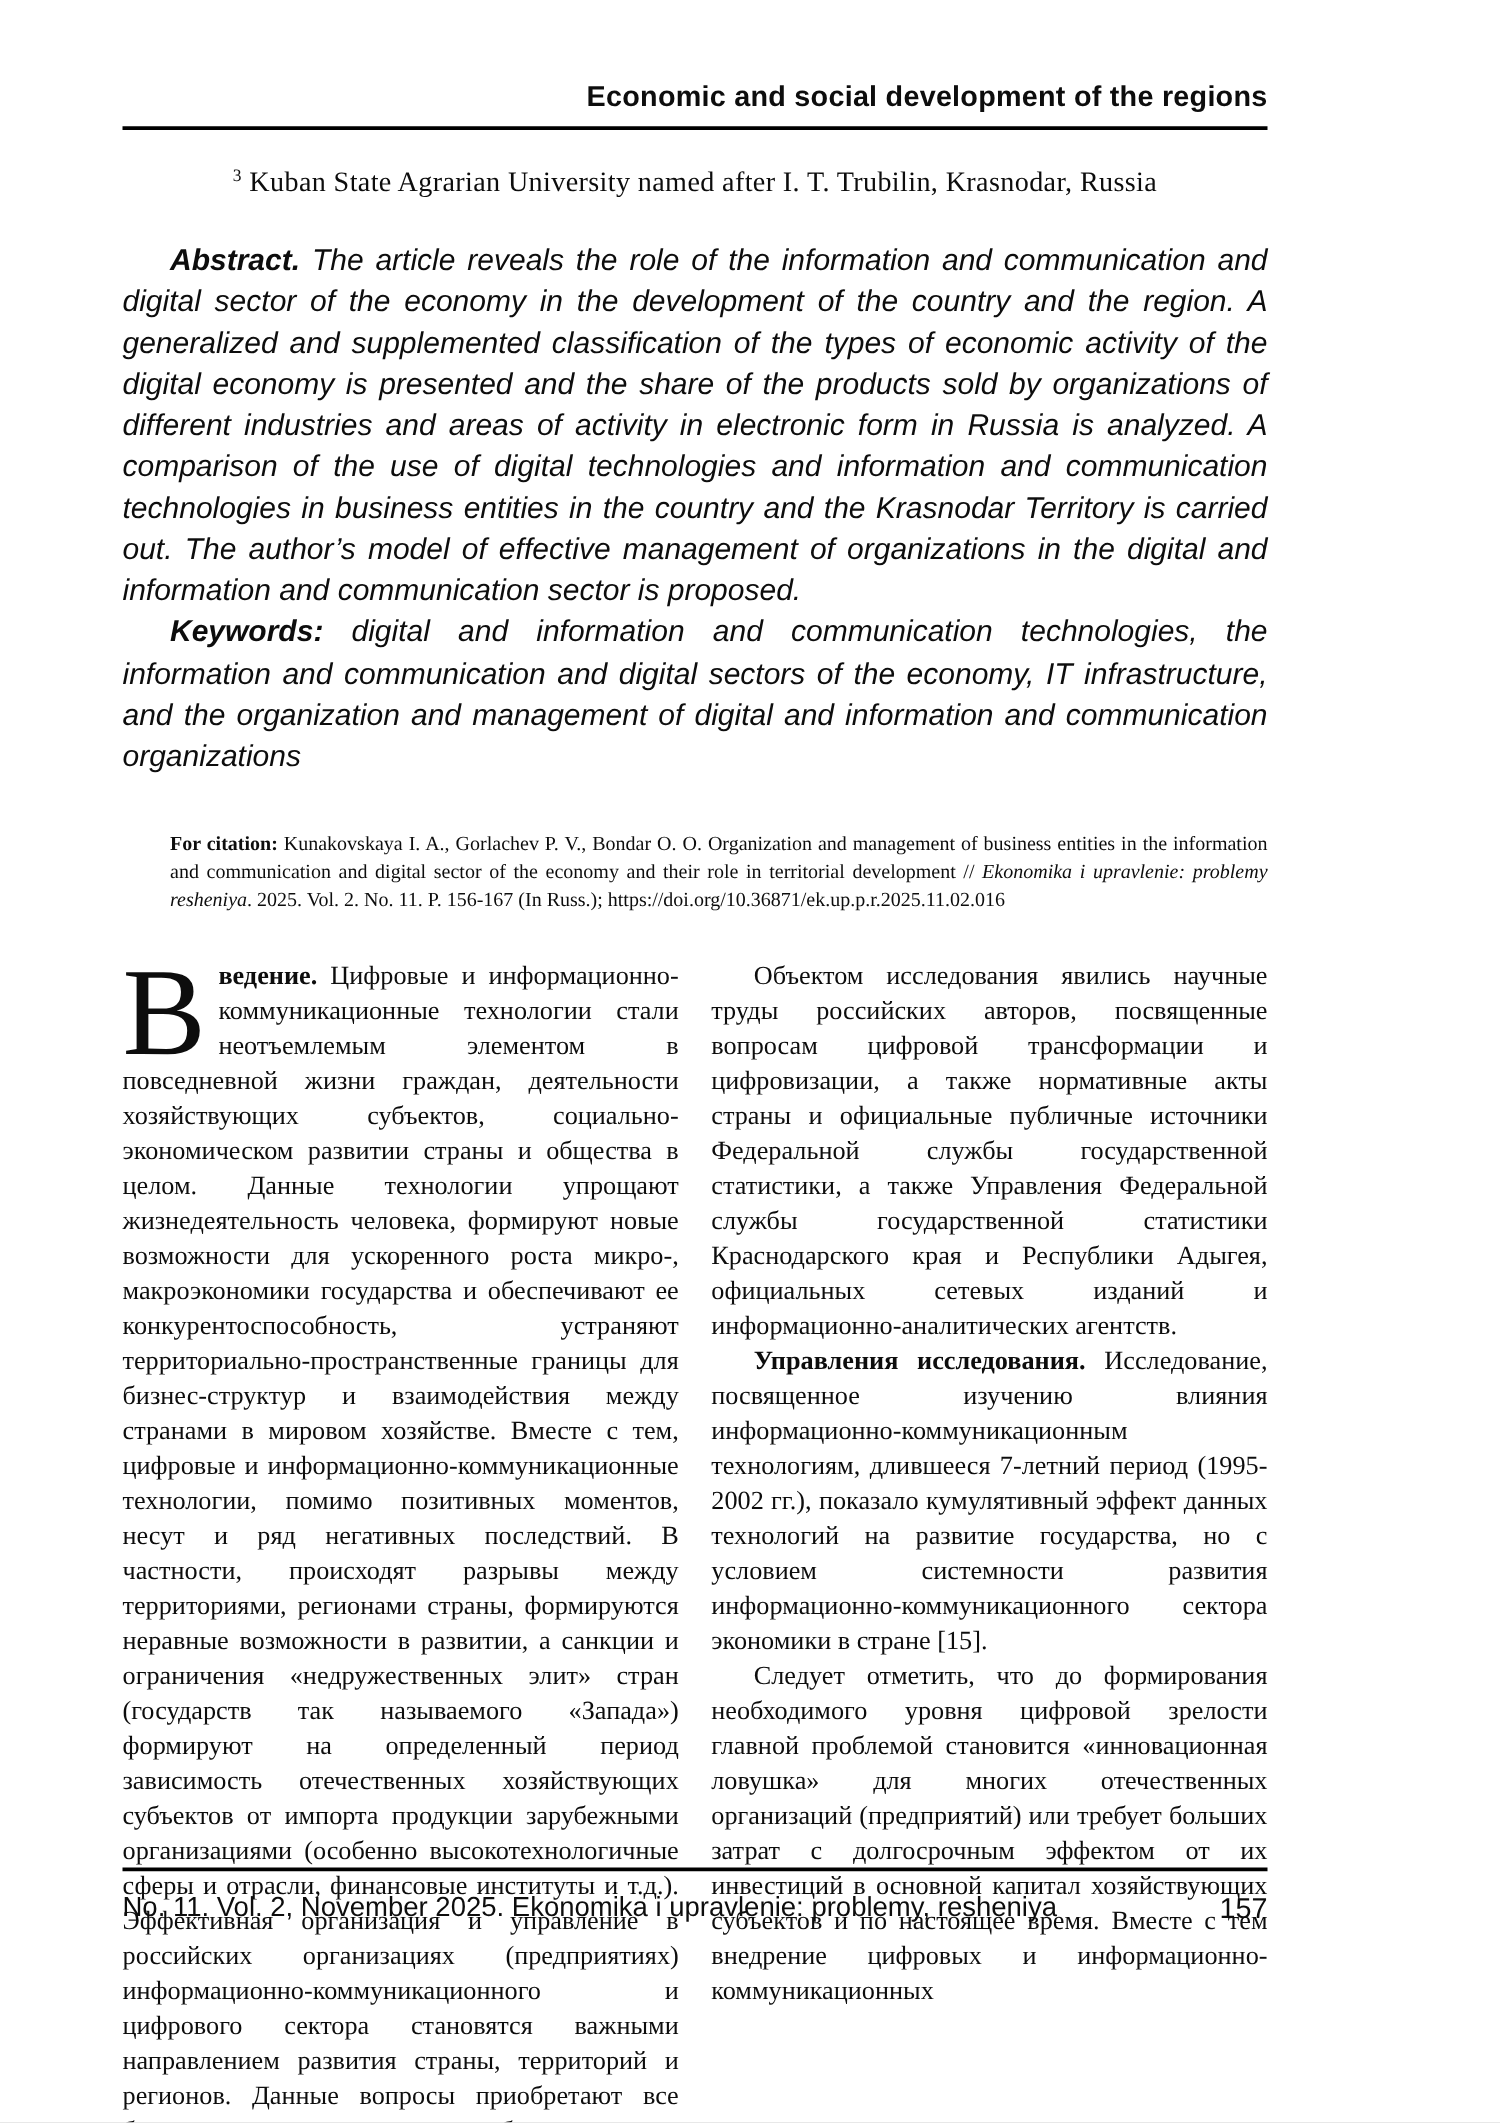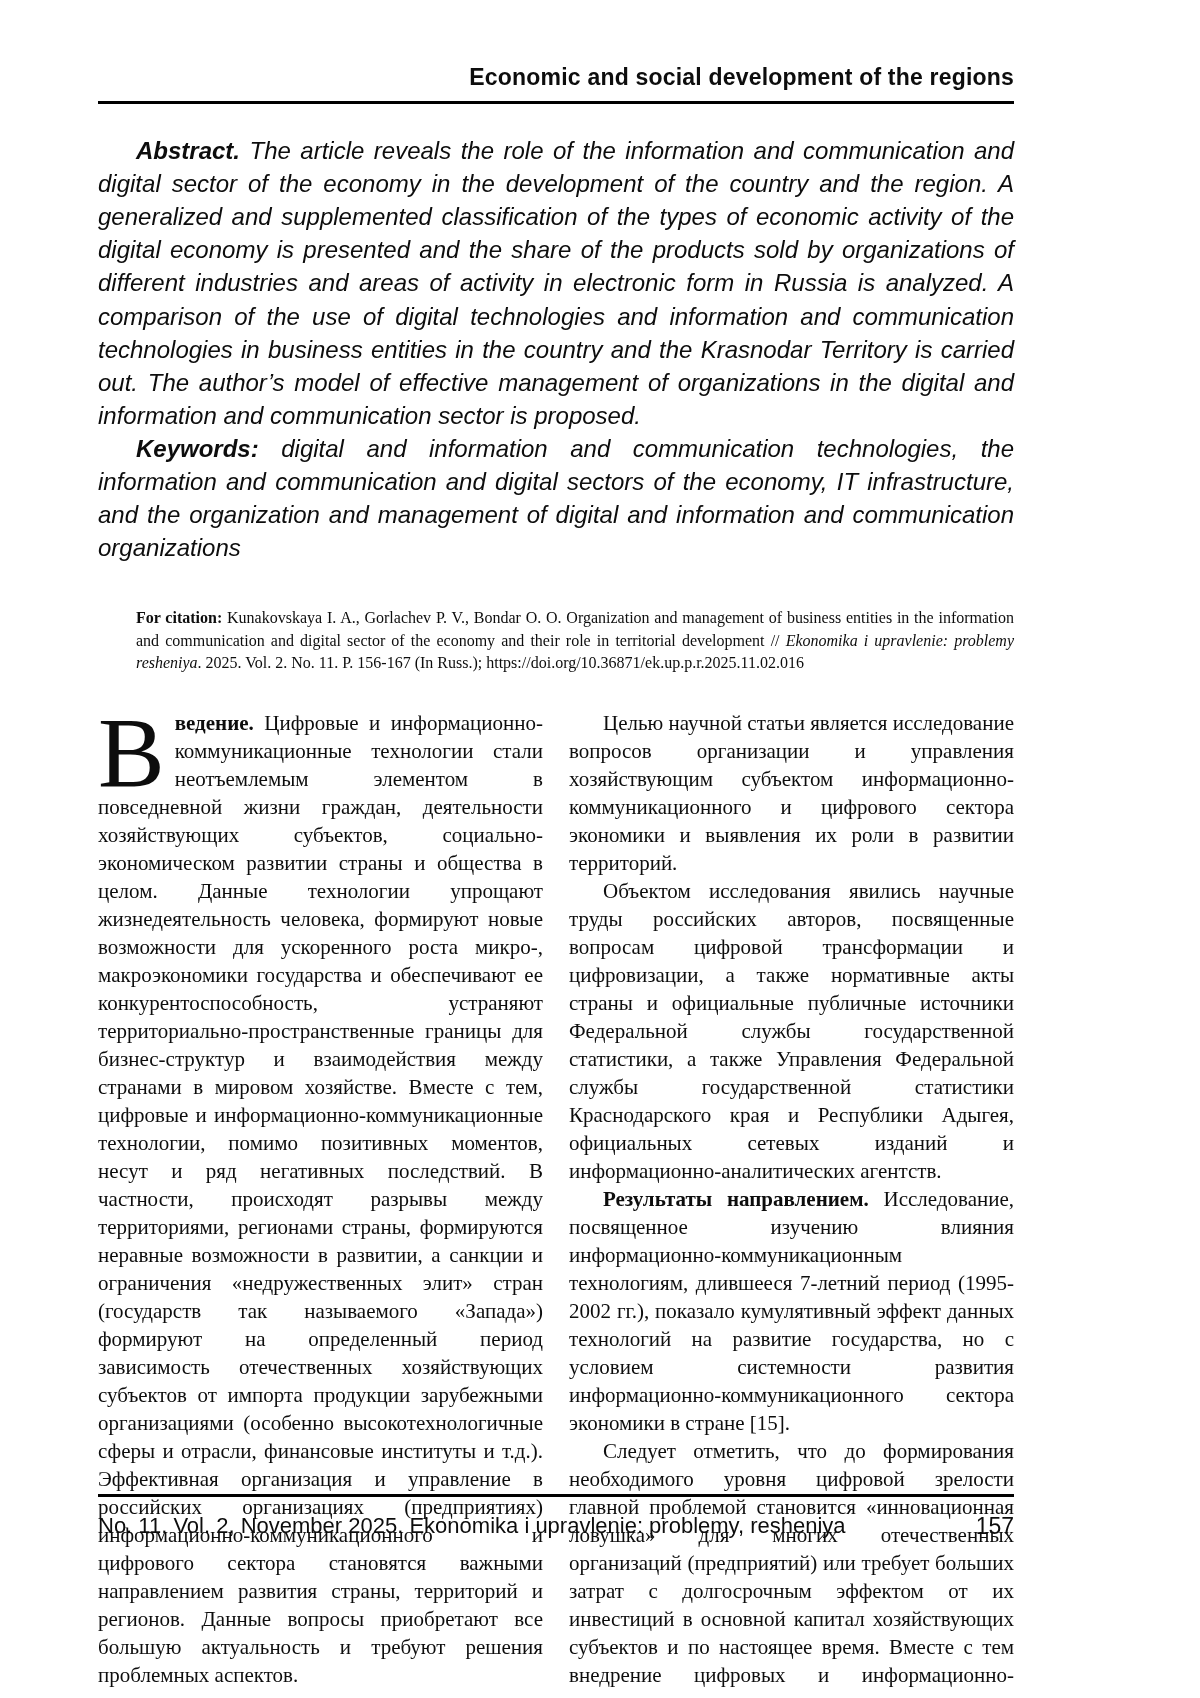--- a/index.html
+++ b/index.html
@@ -101,38 +101,38 @@
 </head>
 <body>
 
 <div class="page">
 
   <div class="running-head">
     <span>Economic and social development of the regions</span>
   </div>
 
   <div class="affiliations">
+    <p class="affiliation"><sup>3</sup> <span>Kuban State Agrarian University named after I. T. Trubilin, Krasnodar, Russia</span></p>
   </div>
 
   <p class="abstract"><b>Abstract.</b><span> The article reveals the role of the information and communication and digital sector of the economy in the development of the country and the region. A generalized and supplemented classification of the types of economic activity of the digital economy is presented and the share of the products sold by organizations of different industries and areas of activity in electronic form in Russia is analyzed. A comparison of the use of digital technologies and information and communication technologies in business entities in the country and the Krasnodar Territory is carried out. The author’s model of effective management of organizations in the digital and information and communication sector is proposed.</span></p>
 
   <p class="abstract keywords"><b>Keywords:</b><span> digital and information and communication technologies, the information and communication and digital sectors of the economy, IT infrastructure, and the organization and management of digital and information and communication organizations</span></p>
 
   <div class="citation"><b>For citation:</b><span> Kunakovskaya I. A., Gorlachev P. V., Bondar O. O. Organization and management of business entities in the information and communication and digital sector of the economy and their role in territorial development // </span><i>Ekonomika i upravlenie: problemy resheniya</i><span>. 2025. Vol. 2. No. 11. P. 156-167 (In Russ.); https://doi.org/10.36871/ek.up.p.r.2025.11.02.016</span></div>
 
   <div class="columns">
 
     <div class="col">
       <p class="para no-indent"><span class="dropcap">В</span><b>ведение.</b><span> Цифровые и информационно-коммуникационные технологии стали неотъемлемым элементом в повседневной жизни граждан, деятельности хозяйствующих субъектов, социально-экономическом развитии страны и общества в целом. Данные технологии упрощают жизнедеятельность человека, формируют новые возможности для ускоренного роста микро-, макроэкономики государства и обеспечивают ее конкурентоспособность, устраняют территориально-пространственные границы для бизнес-структур и взаимодействия между странами в мировом хозяйстве. Вместе с тем, цифровые и информационно-коммуникационные технологии, помимо позитивных моментов, несут и ряд негативных последствий. В частности, происходят разрывы между территориями, регионами страны, формируются неравные возможности в развитии, а санкции и ограничения «недружественных элит» стран (государств так называемого «Запада») формируют на определенный период зависимость отечественных хозяйствующих субъектов от импорта продукции зарубежными организациями (особенно высокотехнологичные сферы и отрасли, финансовые институты и т.д.). Эффективная организация и управление в российских организациях (предприятиях) информационно-коммуникационного и цифрового сектора становятся важными направлением развития страны, территорий и регионов. Данные вопросы приобретают все большую актуальность и требуют решения проблемных аспектов.</span></p>
     </div>
 
     <div class="col">
-      <p class="para"><span>Целью научной статьи является исследование вопросов организации и управления хозяйствующим субъектом информационно-коммуникационного и цифрового сектора экономики и выявления их роли в развитии территорий.</span></p>
       <p class="para"><span>Объектом исследования явились научные труды российских авторов, посвященные вопросам цифровой трансформации и цифровизации, а также нормативные акты страны и официальные публичные источники Федеральной службы государственной статистики, а также Управления Федеральной службы государственной статистики Краснодарского края и Республики Адыгея, официальных сетевых изданий и информационно-аналитических агентств.</span></p>
-      <p class="para"><b>Результаты направлением.</b><span> Исследование, посвященное изучению влияния информационно-коммуникационным технологиям, длившееся 7-летний период (1995-2002 гг.), показало кумулятивный эффект данных технологий на развитие государства, но с условием системности развития информационно-коммуникационного сектора экономики в стране [15].</span></p>
+      <p class="para"><b>Управления исследования.</b><span> Исследование, посвященное изучению влияния информационно-коммуникационным технологиям, длившееся 7-летний период (1995-2002 гг.), показало кумулятивный эффект данных технологий на развитие государства, но с условием системности развития информационно-коммуникационного сектора экономики в стране [15].</span></p>
       <p class="para"><span>Следует отметить, что до формирования необходимого уровня цифровой зрелости главной проблемой становится «инновационная ловушка» для многих отечественных организаций (предприятий) или требует больших затрат с долгосрочным эффектом от их инвестиций в основной капитал хозяйствующих субъектов и по настоящее время. Вместе с тем внедрение цифровых и информационно-коммуникационных</span></p>
     </div>
 
   </div>
 
   <div class="footer">
     <span>No. 11. Vol. 2, November 2025. Ekonomika i upravlenie: problemy, resheniya</span>
     <span class="page-num">157</span>
   </div>
 

